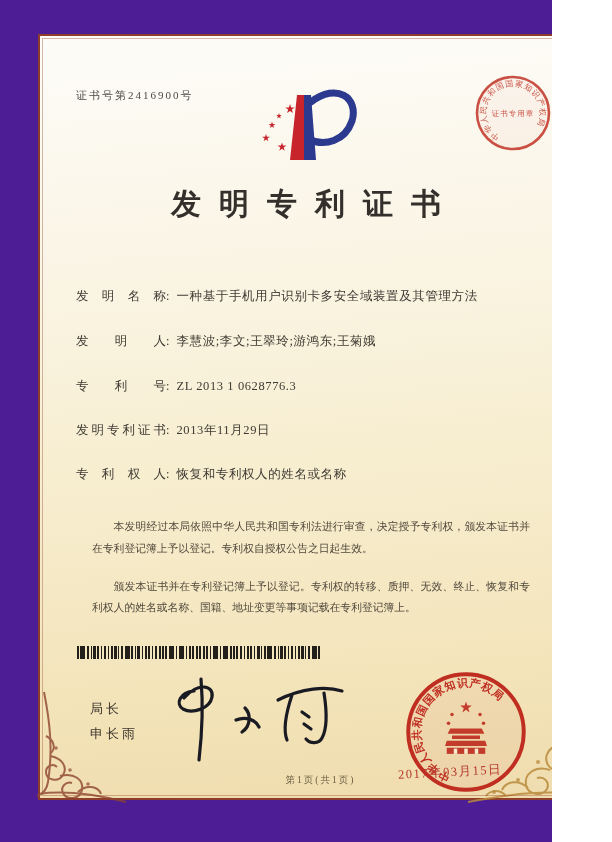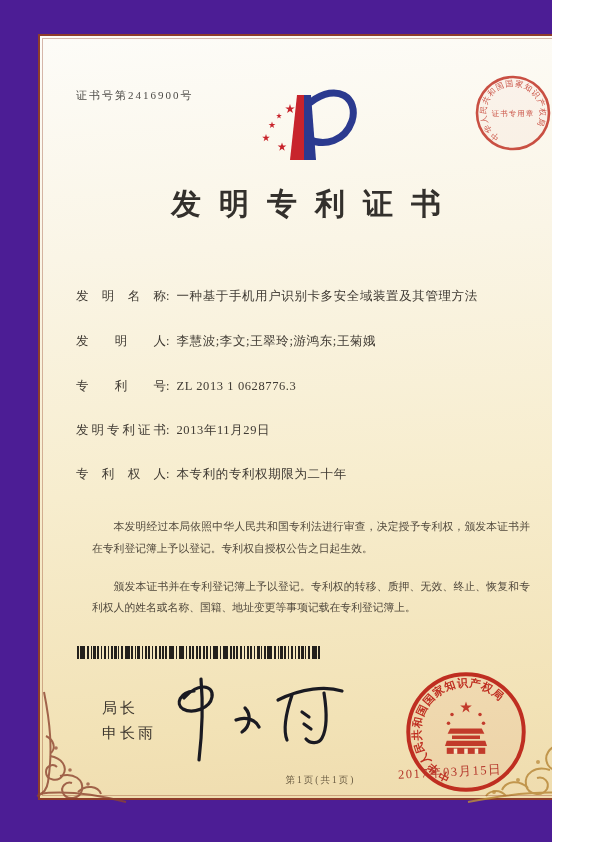--- a/index.html
+++ b/index.html
@@ -30,21 +30,21 @@
 
   .paras{position:absolute;left:36px;top:464px;width:470px;font-size:10.8px;line-height:21.8px;
          color:#50483c;text-align:justify;}
   .paras p{margin:16px;text-indent:2em;}
 
   .barcode{position:absolute;left:37px;top:610px;width:245px;height:13px;
     background:
       repeating-linear-gradient(90deg,#23201c 0 1.6px,transparent 1.6px 3.4px),
       repeating-linear-gradient(90deg,transparent 0 5px,#23201c 5px 7.4px,transparent 7.4px 11px);}
 
-  .director{position:absolute;left:62px;top:660px;font-size:15px;letter-spacing:3px;
+  .director{position:absolute;left:50px;top:660px;font-size:13px;letter-spacing:3px;
             line-height:25px;color:#3c362e;}
   .signature{position:absolute;left:112px;top:636px;width:215px;height:100px;}
 
   .corner-bl{position:absolute;left:-6px;bottom:-6px;width:120px;height:120px;}
   .corner-br{position:absolute;right:-6px;bottom:-6px;width:135px;height:150px;transform:scaleX(-1);}
 
   .bottom-seal{position:absolute;left:356px;top:626px;width:140px;height:140px;}
   .seal-date{position:absolute;left:330px;top:728px;width:160px;text-align:center;
              font-size:12.5px;letter-spacing:1.5px;color:#b5372b;transform:rotate(-3deg);}
 
@@ -89,21 +89,21 @@
     <div class="frow r1">
       <span class="flabel">发明人</span><span class="fcolon">:</span><span class="fvalue">李慧波;李文;王翠玲;游鸿东;王菊娥</span>
     </div>
     <div class="frow r2">
       <span class="flabel">专利号</span><span class="fcolon">:</span><span class="fvalue">ZL 2013 1 0628776.3</span>
     </div>
     <div class="frow r3">
       <span class="flabel">发明专利证书</span><span class="fcolon">:</span><span class="fvalue">2013年11月29日</span>
     </div>
     <div class="frow r4">
-      <span class="flabel">专利权人</span><span class="fcolon">:</span><span class="fvalue">本专利的专利权期限为二十年</span>
+      <span class="flabel">专利权人</span><span class="fcolon">:</span><span class="fvalue">恢复和专利权人的姓名或名称</span>
     </div>
 
     <div class="paras">
       <p>本发明经过本局依照中华人民共和国专利法进行审查，决定授予专利权，颁发本证书并在专利登记簿上予以登记。专利权自授权公告之日起生效。</p>
       <p>颁发本证书并在专利登记簿上予以登记。专利权的转移、质押、无效、终止、恢复和专利权人的姓名或名称、国籍、地址变更等事项记载在专利登记簿上。</p>
     </div>
 
     <div class="barcode"></div>
 
     <div class="director">

